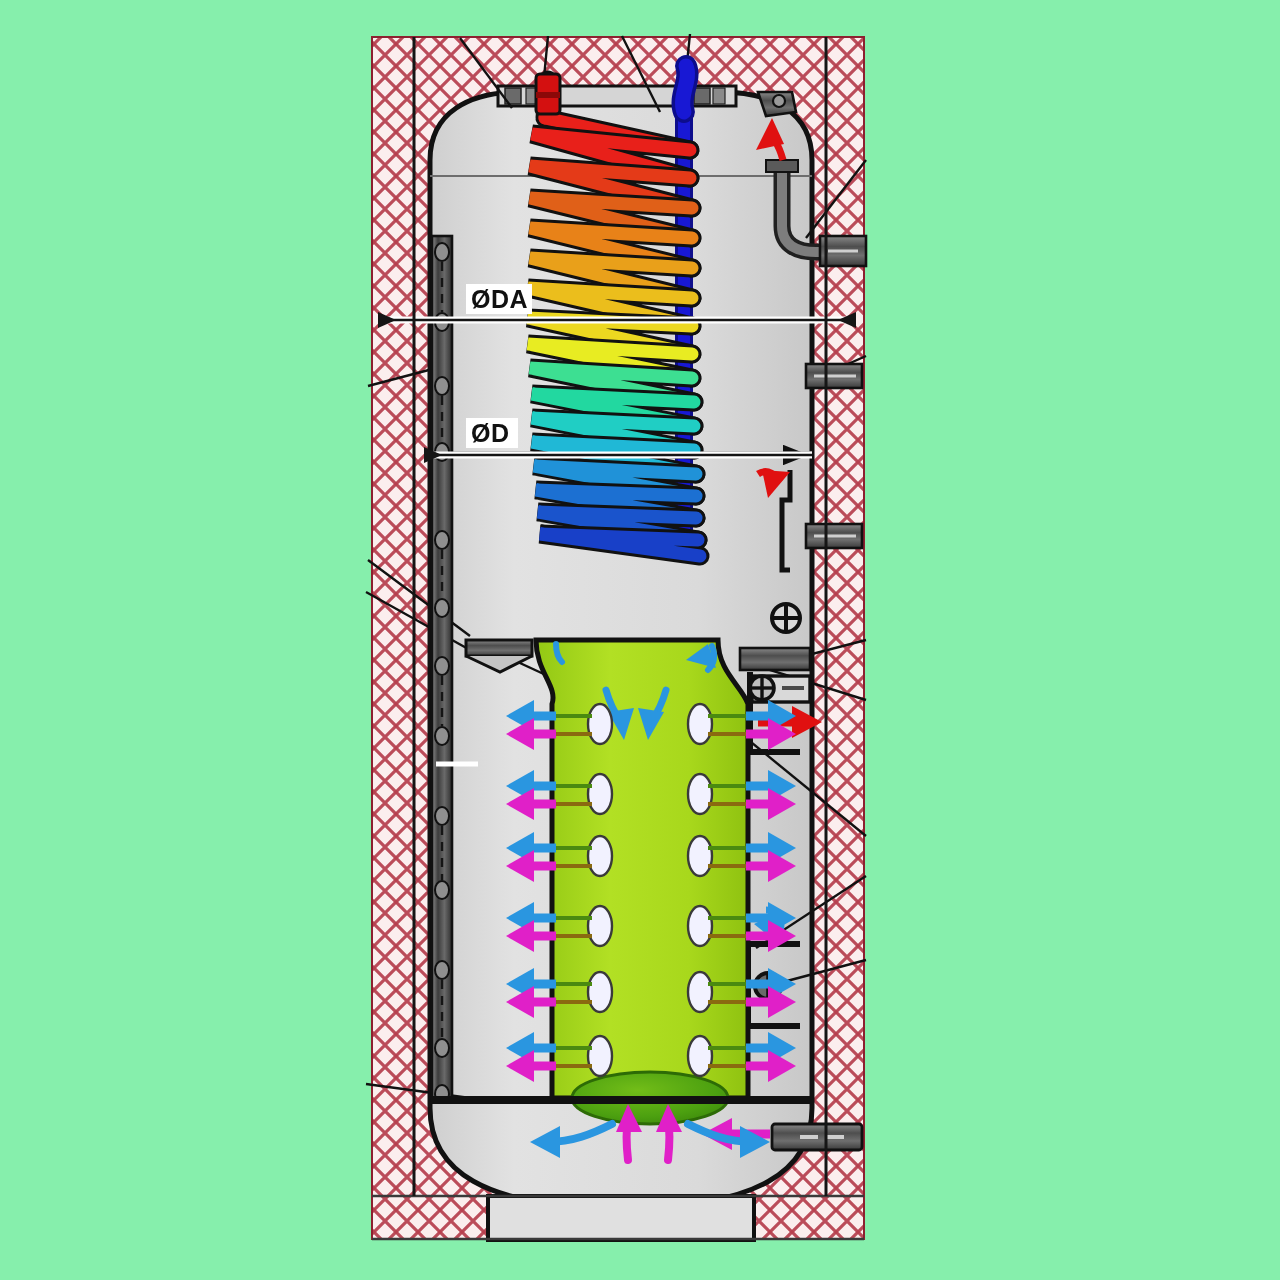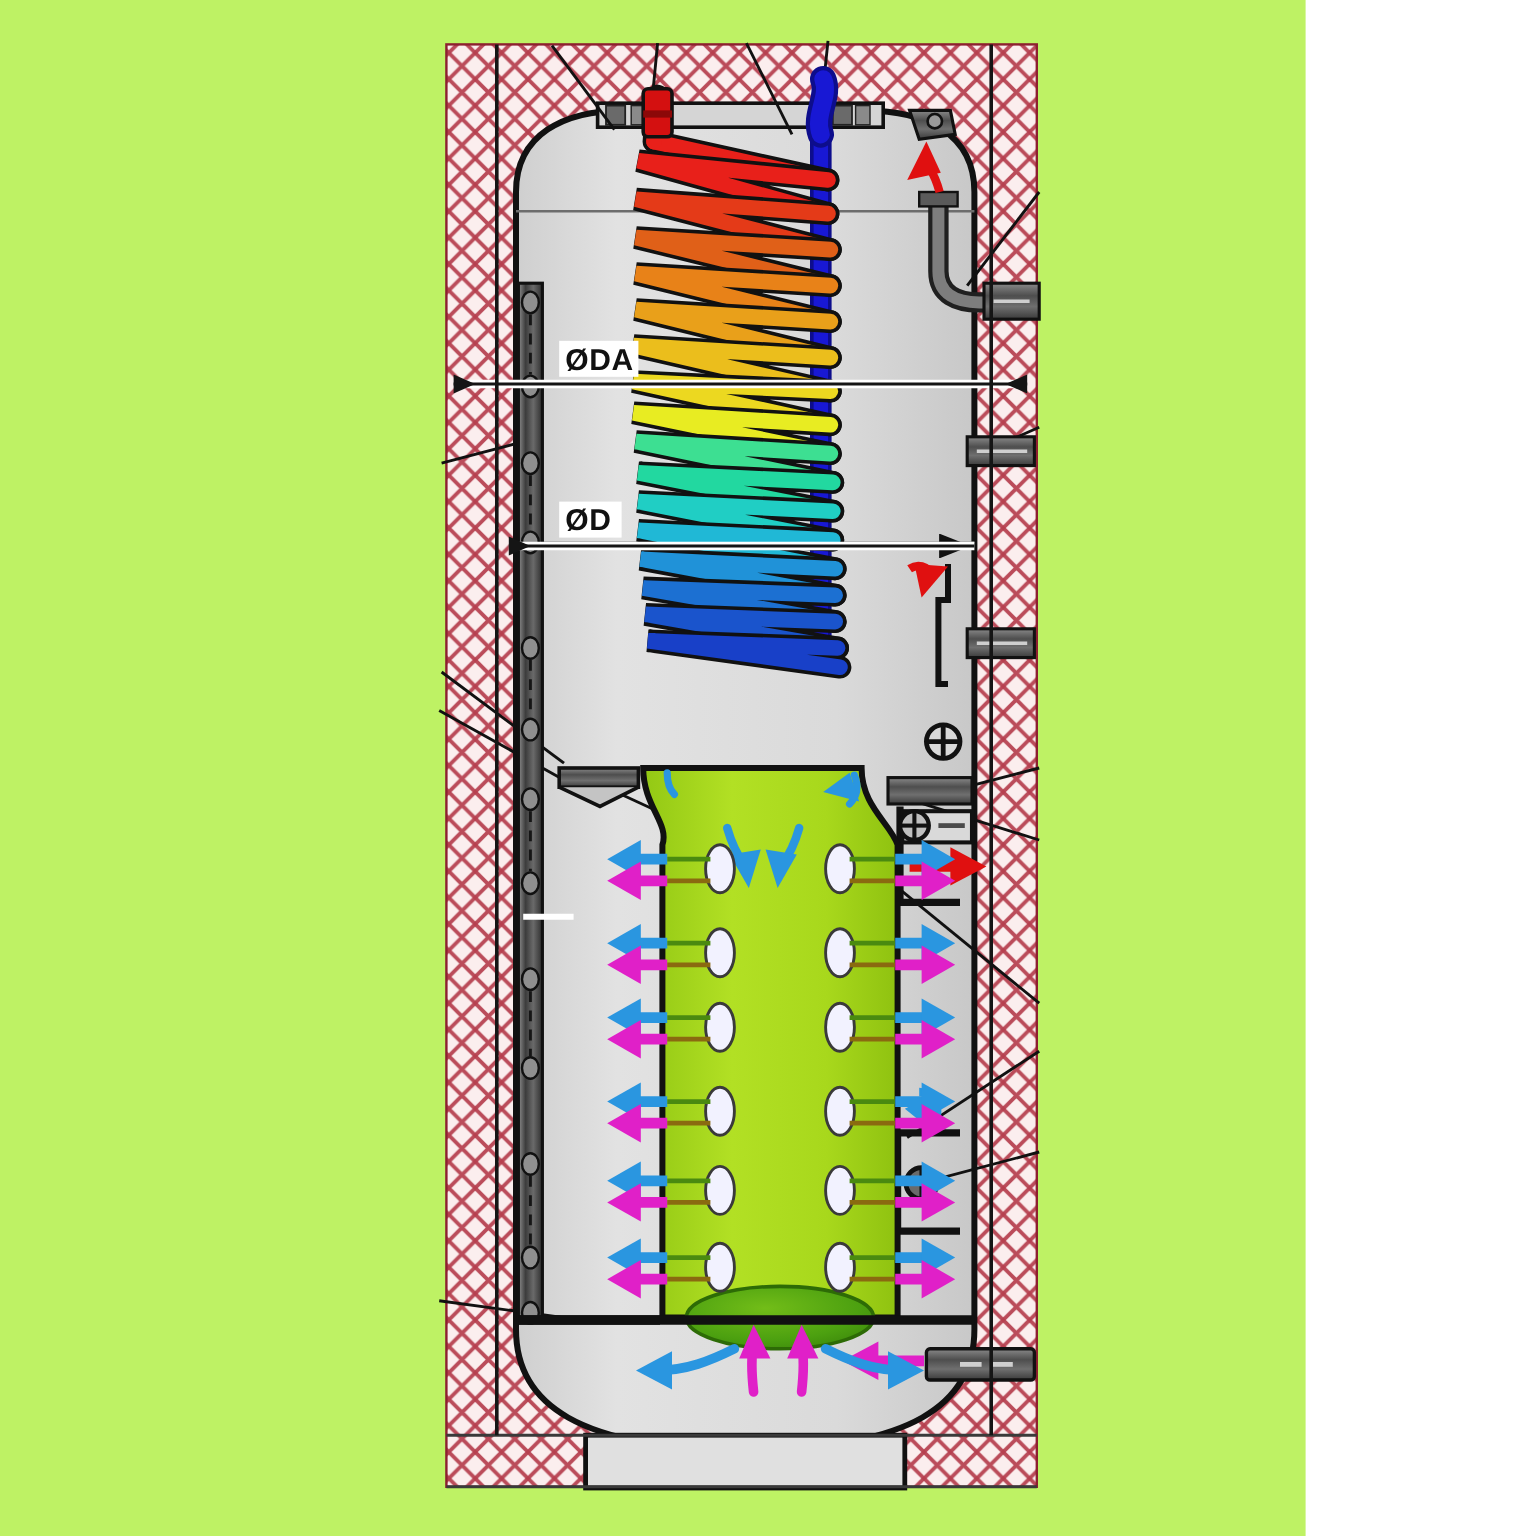--- a/index.html
+++ b/index.html
@@ -1,19 +1,19 @@
 <!DOCTYPE html>
 <html><head>
 <meta charset="utf-8">
 <title>Thermal Storage Tank Cutaway</title>
 <style>
   html,body{margin:0;padding:0;background:#ffffff;}
   body{width:1280px;height:1280px;overflow:hidden;
        font-family:"Liberation Sans","DejaVu Sans",sans-serif;}
-  #stage{position:relative;width:1088px;height:1280px;background:#bef264;}
+  #stage{position:relative;width:1280px;height:1280px;background:#86efac;}
   svg#dwg{position:absolute;left:0;top:0;width:1280px;height:1280px;display:block;}
   .dimlabel{font-family:"Liberation Sans","DejaVu Sans",sans-serif;
             font-size:25px;font-weight:bold;fill:#111111;letter-spacing:0.5px;}
 </style>
 </head>
 <body>
 
 <div id="stage">
 <svg id="dwg" viewBox="0 0 1280 1280">
   <defs>

